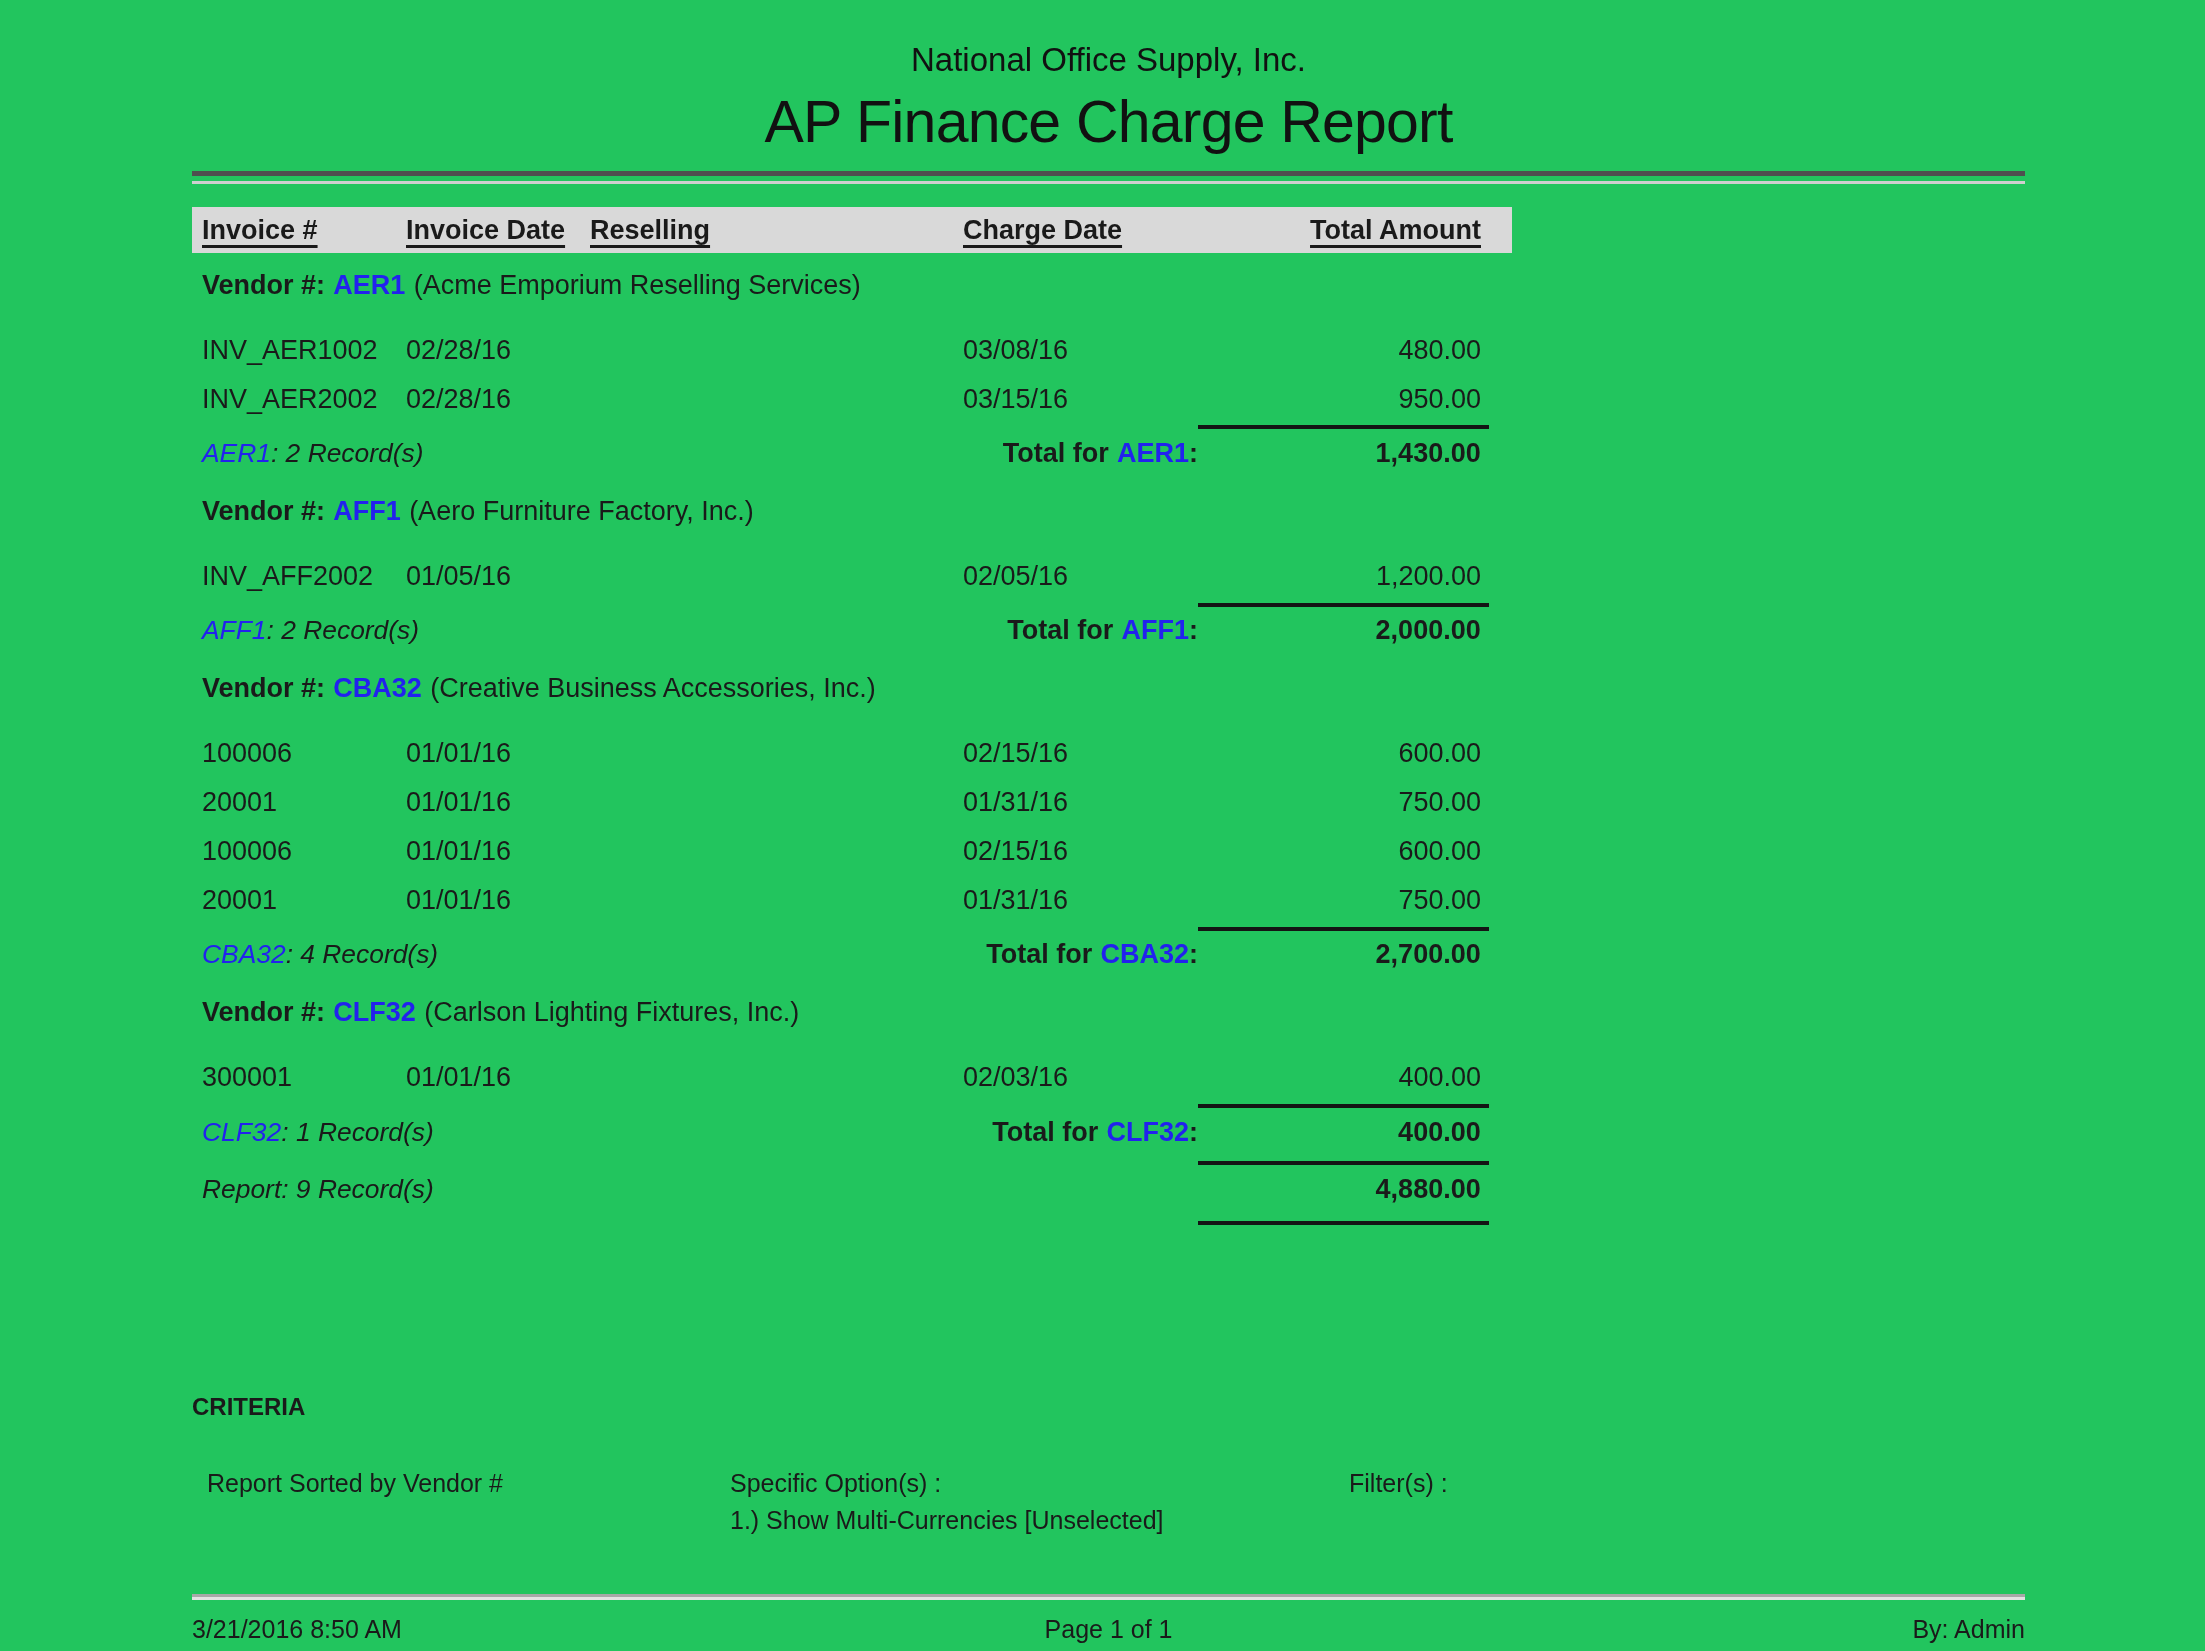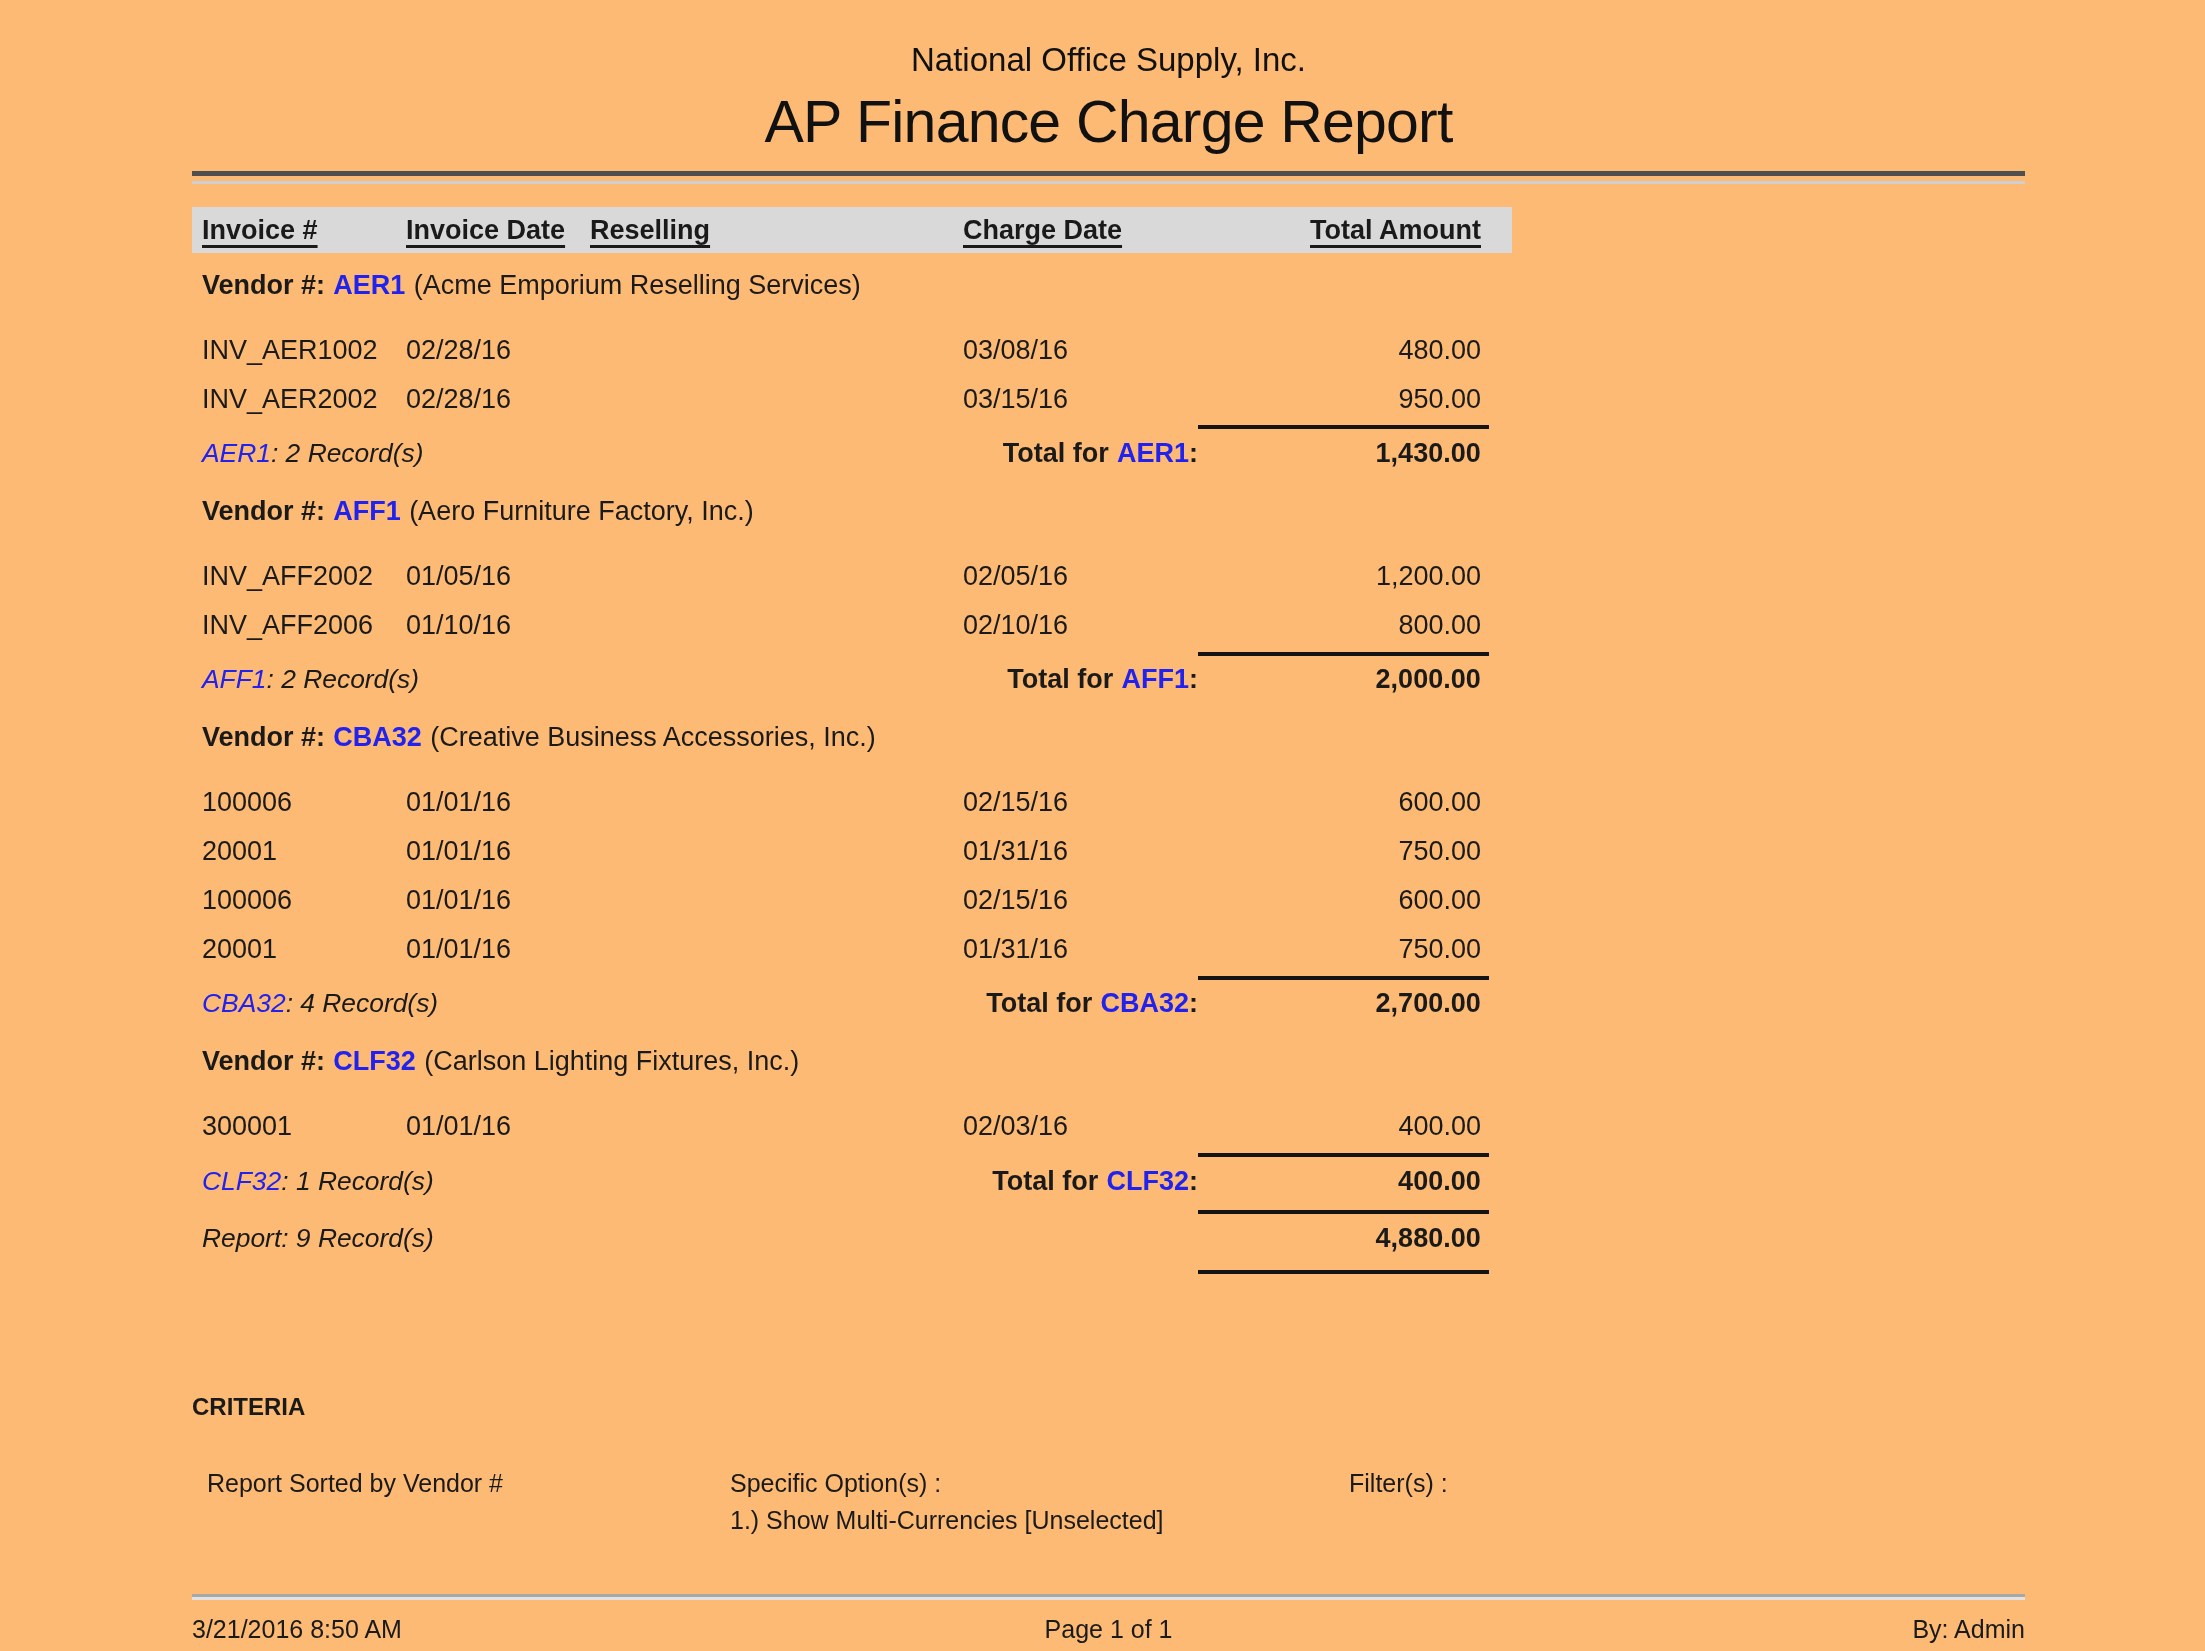--- a/index.html
+++ b/index.html
@@ -3,21 +3,21 @@
 <meta charset="utf-8">
 <style>
   :root{
     --accent:#2222EE;
     --band:#D9D9D9;
     --ink:#1a1a1a;
   }
   *{box-sizing:border-box;}
   html,body{margin:0;padding:0;background:#ffffff;}
   .page{
-    width:2205px;height:1652px;position:relative;background:#fdba74;
+    width:2205px;height:1652px;position:relative;background:#22c55e;
     font-family:"Liberation Sans","DejaVu Sans",sans-serif;color:var(--ink);
     overflow:hidden;
   }
   .content{position:absolute;left:192px;top:0;width:1833px;height:100%;}
 
   
   .company{margin:40px 0 0;text-align:center;font-size:33px;font-weight:400;line-height:40px;color:#111;}
   .report-title{margin:6.6px 0 0;text-align:center;font-size:59px;font-weight:400;line-height:71px;letter-spacing:-0.8px;color:#111;}
 
   
@@ -135,27 +135,20 @@
         <span class="vendor-code blue">AFF1</span>
         <span class="vendor-name">(Aero Furniture Factory, Inc.)</span>
       </div>
       <div class="grid-row record-row">
         <div class="cell">INV_AFF2002</div>
         <div class="cell">01/05/16</div>
         <div class="cell"></div>
         <div class="cell">02/05/16</div>
         <div class="cell num">1,200.00</div>
       </div>
-      <div class="grid-row record-row">
-        <div class="cell">INV_AFF2006</div>
-        <div class="cell">01/10/16</div>
-        <div class="cell"></div>
-        <div class="cell">02/10/16</div>
-        <div class="cell num">800.00</div>
-      </div>
       <div class="amount-rule"></div>
       <div class="total-row">
         <div class="sub-note">
           <span class="blue">AFF1</span><span>: 2 Record(s)</span>
         </div>
         <div class="total-label">
           <span class="pre">Total for</span><span class="blue">AFF1</span><span>:</span>
         </div>
         <div class="total-amount">2,000.00</div>
       </div>

